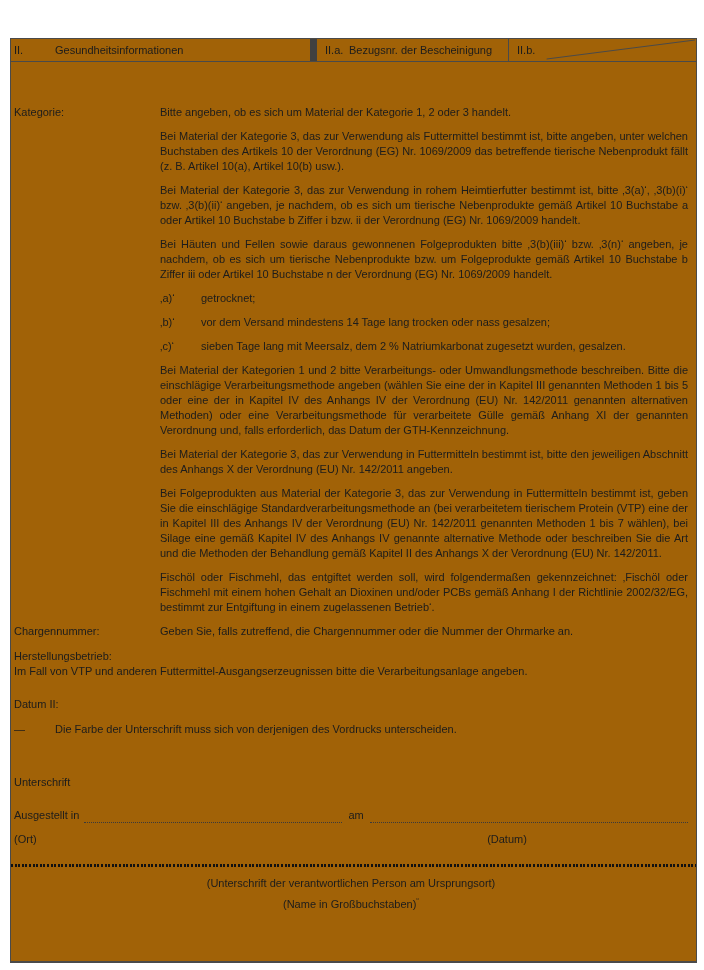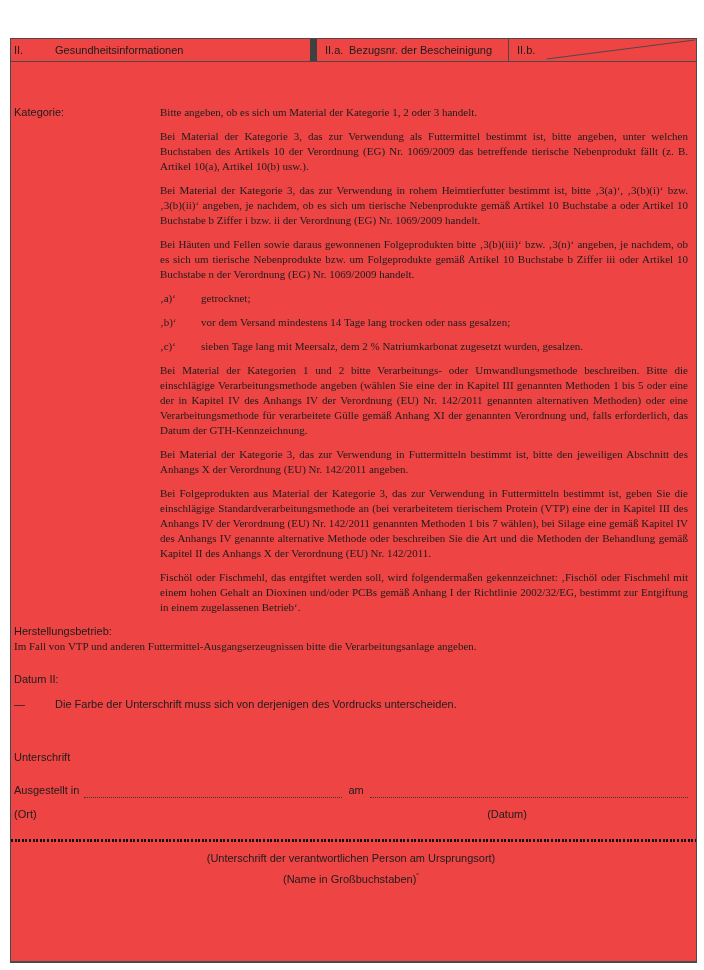--- a/index.html
+++ b/index.html
@@ -16,41 +16,41 @@
     position:absolute;top:6px;left:14px;right:7px;
     display:flex;justify-content:space-between;align-items:flex-start;
   }
   .land{font-size:11px;font-weight:bold;}
   .doc-title{font-size:11.5px;font-weight:bold;text-align:right;line-height:14px;}
   
   .doc-box{
     position:absolute;top:38px;left:10px;width:687px;height:925px;
     box-sizing:border-box;
     border:1px solid #4a4a4a;border-bottom-width:2px;
-    background:#ef4444;
+    background:#a16207;
   }
   .header-row{
     display:flex;height:22px;border-bottom:1px solid #4a4a4a;
     font-size:11px;
   }
   .hcell{display:flex;align-items:center;box-sizing:border-box;position:relative;}
   .hcell.c1{width:299px;padding-left:3px;}
   .hcell.c2{width:198px;border-left:7px solid #404040;padding-left:8px;}
   .hcell.c3{flex:1;border-left:1px solid #4a4a4a;padding-left:8px;}
   .hnum1{width:41px;flex-shrink:0;}
   .hnum2{width:24px;flex-shrink:0;}
   .diag{position:absolute;top:0;left:0;width:100%;height:100%;}
   
   .body{
     padding:16px 8px 0 3px;
     font-size:11px;line-height:15px;
   }
   .row{display:flex;margin-bottom:10px;}
   .lbl{width:146px;flex-shrink:0;}
-  .content{flex:1;text-align:justify;font-family:Liberation Serif, serif;}
+  .content{flex:1;text-align:justify;}
   .para{margin:0 0 9px 0;text-align:justify;}
   .para:last-child{margin-bottom:0;}
   .treat{display:flex;margin:0 0 9px 0;}
   .marker{width:41px;flex-shrink:0;}
   .ttext{flex:1;}
   .teil{margin-top:18px;margin-bottom:0;}
   .dashrow{display:flex;margin-top:10px;}
   .dash{width:41px;flex-shrink:0;}
   .unterschrift{margin-top:38px;}
   .issued{display:flex;align-items:flex-end;margin-top:18px;}
@@ -118,20 +118,24 @@
             <span class="ttext">sieben Tage lang mit Meersalz, dem 2 % Natriumkarbonat zugesetzt wurden, gesalzen.</span>
           </div>
 
           <p class="para">Bei Material der Kategorien 1 und 2 bitte Verarbeitungs- oder Umwandlungsmethode beschreiben. Bitte die einschlägige Verarbeitungsmethode angeben (wählen Sie eine der in Kapitel III genannten Methoden 1 bis 5 oder eine der in Kapitel IV des Anhangs IV der Verordnung (EU) Nr. 142/2011 genannten alternativen Methoden) oder eine Verarbeitungsmethode für verarbeitete Gülle gemäß Anhang XI der genannten Verordnung und, falls erforderlich, das Datum der GTH-Kennzeichnung.</p>
           <p class="para">Bei Material der Kategorie 3, das zur Verwendung in Futtermitteln bestimmt ist, bitte den jeweiligen Abschnitt des Anhangs X der Verordnung (EU) Nr. 142/2011 angeben.</p>
           <p class="para">Bei Folgeprodukten aus Material der Kategorie 3, das zur Verwendung in Futtermitteln bestimmt ist, geben Sie die einschlägige Standardverarbeitungsmethode an (bei verarbeitetem tierischem Protein (VTP) eine der in Kapitel III des Anhangs IV der Verordnung (EU) Nr. 142/2011 genannten Methoden 1 bis 7 wählen), bei Silage eine gemäß Kapitel IV des Anhangs IV genannte alternative Methode oder beschreiben Sie die Art und die Methoden der Behandlung gemäß Kapitel II des Anhangs X der Verordnung (EU) Nr. 142/2011.</p>
           <p class="para">Fischöl oder Fischmehl, das entgiftet werden soll, wird folgendermaßen gekennzeichnet: ‚Fischöl oder Fischmehl mit einem hohen Gehalt an Dioxinen und/oder PCBs gemäß Anhang I der Richtlinie 2002/32/EG, bestimmt zur Entgiftung in einem zugelassenen Betrieb‘.</p>
         </div>
       </div>
 
+      <div class="row">
+        <div class="lbl">Chargennummer:</div>
+        <div class="content">Geben Sie, falls zutreffend, die Chargennummer oder die Nummer der Ohrmarke an.</div>
+      </div>
 
       <div class="row" style="margin-bottom:8px;flex-direction:column;">
         <div class="lbl">Herstellungsbetrieb:</div>
         <div class="content">Im Fall von VTP und anderen Futtermittel-Ausgangserzeugnissen bitte die Verarbeitungsanlage angeben.</div>
       </div>
 
       <div class="teil">Datum II:</div>
 
       <div class="dashrow">
         <span class="dash">—</span>

